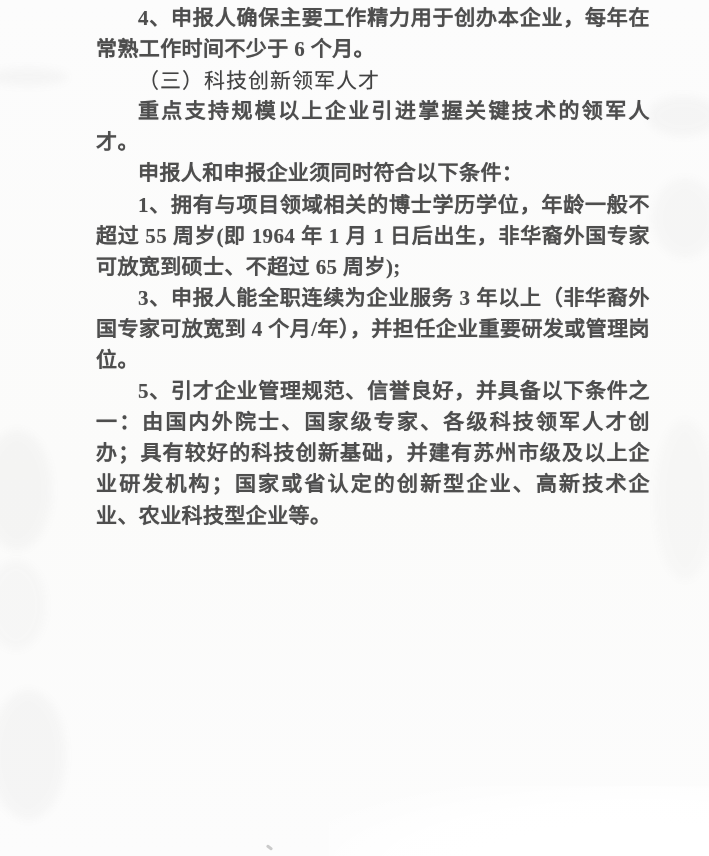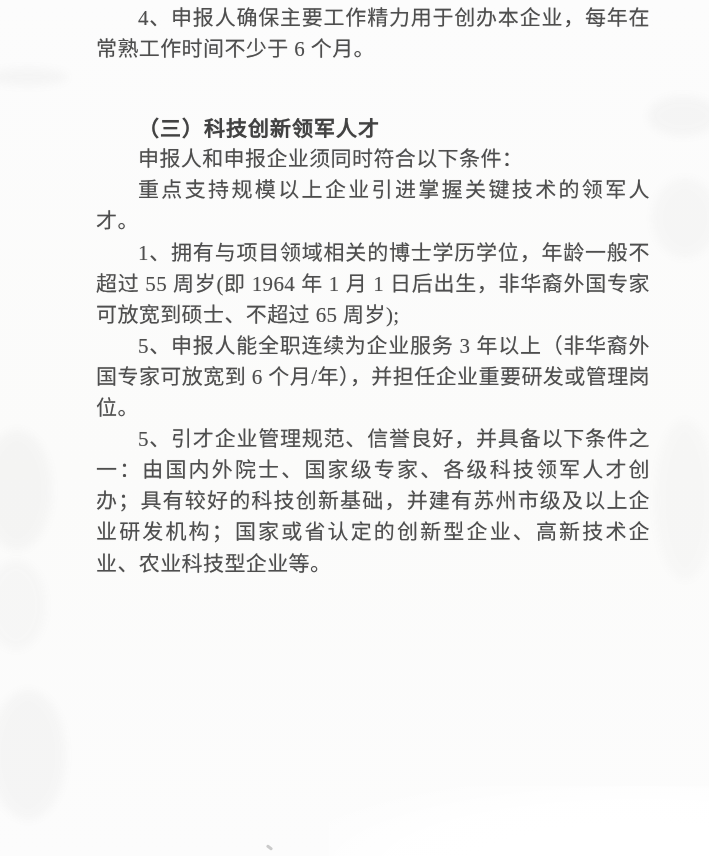--- a/index.html
+++ b/index.html
@@ -28,27 +28,27 @@
     font-size: 21px;
     line-height: 31.1px;
     text-align: justify;
     letter-spacing: 0.4px;
     text-shadow: 0 0 0.7px rgba(90, 90, 90, 0.45);
   }
   .content p {
     margin: 0;
     padding: 0;
     text-indent: 2em;
+    font-weight: bold;
   }
   .content p.heading {
     font-family: "Liberation Sans", "DejaVu Sans", sans-serif;
-    font-weight: 700;
+    font-weight: 400;
     color: #424242;
     letter-spacing: 1px;
-    margin-top: 48px;
   }
   
   .artifact {
     position: absolute;
     background: #8a8a8a;
     opacity: 0.055;
     border-radius: 50%;
     filter: blur(4px);
     pointer-events: none;
   }
@@ -104,24 +104,24 @@
   <div class="artifact a2"></div>
   <div class="artifact a3"></div>
   <div class="artifact a4"></div>
   <div class="artifact a5"></div>
   <div class="artifact a6"></div>
   <div class="artifact a7"></div>
 
   <div class="content">
     <p>4、申报人确保主要工作精力用于创办本企业，每年在常熟工作时间不少于 6 个月。</p>
     <p class="heading">（三）科技创新领军人才</p>
+    <p>重点支持规模以上企业引进掌握关键技术的领军人才。</p>
     <p>申报人和申报企业须同时符合以下条件：</p>
-    <p>重点支持规模以上企业引进掌握关键技术的领军人才。</p>
     <p>1、拥有与项目领域相关的博士学历学位，年龄一般不超过 55 周岁(即 1964 年 1 月 1 日后出生，非华裔外国专家可放宽到硕士、不超过 65 周岁);</p>
-    <p>5、申报人能全职连续为企业服务 3 年以上（非华裔外国专家可放宽到 6 个月/年），并担任企业重要研发或管理岗位。</p>
+    <p>3、申报人能全职连续为企业服务 3 年以上（非华裔外国专家可放宽到 4 个月/年），并担任企业重要研发或管理岗位。</p>
     <p>5、引才企业管理规范、信誉良好，并具备以下条件之一：由国内外院士、国家级专家、各级科技领军人才创办；具有较好的科技创新基础，并建有苏州市级及以上企业研发机构；国家或省认定的创新型企业、高新技术企业、农业科技型企业等。</p>
 
   </div>
 
   <div class="fade-corner"></div>
   <div class="fade-strip"></div>
   <div class="tiny-mark"></div>
 
 </div>
 

